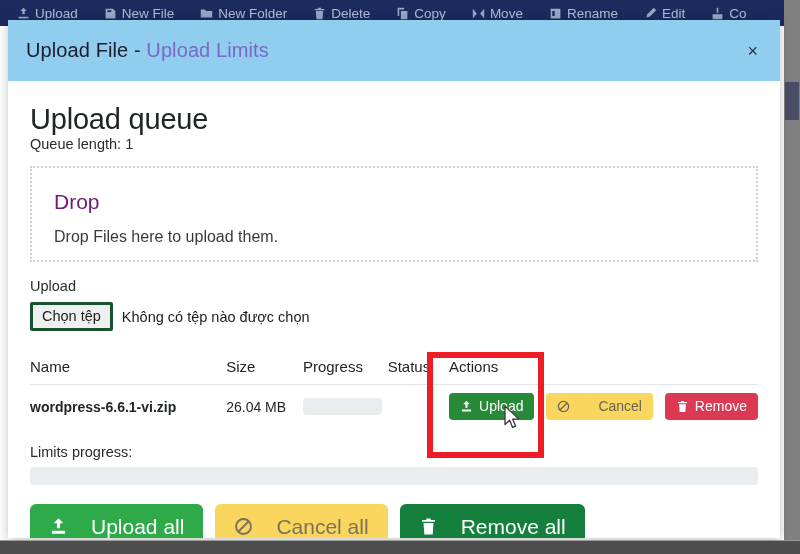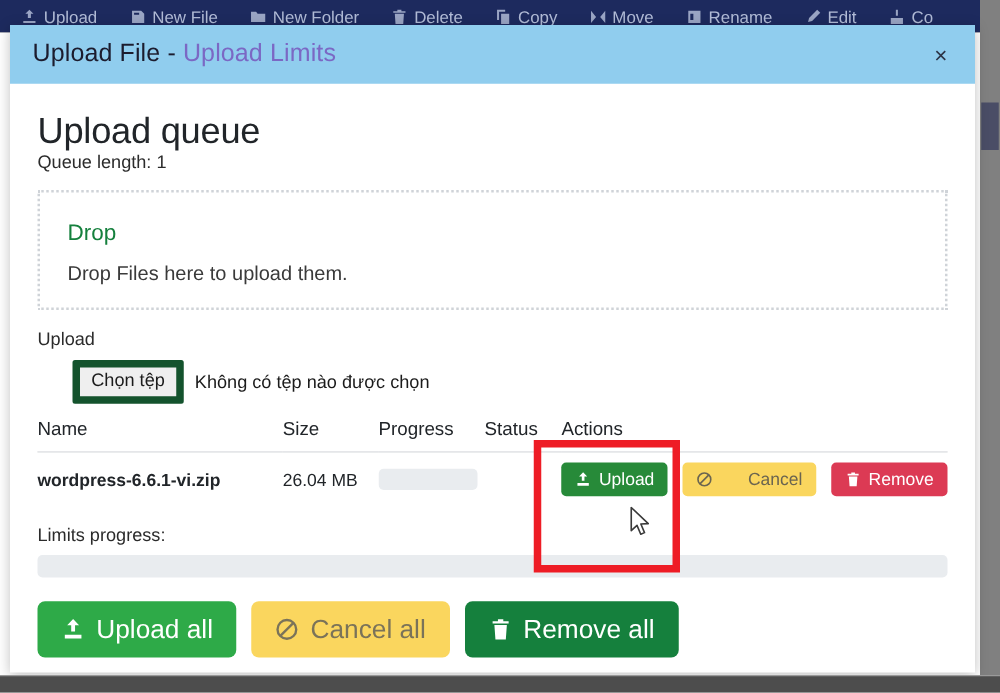--- a/index.html
+++ b/index.html
@@ -56,21 +56,21 @@
   
   #modal {
     position: absolute;
     left: 8px; top: 20px;
     width: 772px; height: 518px;
     background: #ffffff;
     box-shadow: 0 2px 10px rgba(0,0,0,.25);
     overflow: hidden;
   }
   #modal-header {
-    height: 47px;
+    height: 61px;
     background: #90cdee;
     display: flex; align-items: center;
     padding: 0 18px;
     position: relative;
   }
   #modal-title {
     font-size: 20px;
     color: #1c1c2e;
     font-weight: 400;
     letter-spacing: .1px;
@@ -103,51 +103,50 @@
     color: #2b2b2b;
   }
 
   #dropzone {
     margin-top: 14px;
     border: 2px dotted #cfd3d8;
     height: 96px;
     padding: 16px 22px;
   }
   #dropzone-title {
-    font-size: 18px; color: #15803d; font-weight: 400;
+    font-size: 21px; color: #701a75; font-weight: 400;
     margin: 6px 0 0 0;
   }
   #dropzone-text {
     font-size: 16px; color: #3a3a3a;
     margin-top: 14px;
   }
 
   #upload-label {
     font-size: 14.5px; color: #2b2b2b;
     margin-top: 16px;
   }
   #file-picker-row {
     display: flex; align-items: center; gap: 9px;
     margin-top: 8px;
   }
   #file-choose-button {
-    border: 6px solid #14532d;
+    border: 3px solid #14532d;
     background: #efefef;
     color: #1b1b1b;
     font-size: 14.5px;
     padding: 3px 9px 4px 9px;
     border-radius: 2px;
     cursor: pointer;
     font-family: "Liberation Sans", sans-serif;
-    margin-left: 28px;
   }
   #file-chosen-text { font-size: 14.5px; color: #1b1b1b; }
 
   
-  #queue-table { width: 100%; margin-top: 12px; border-collapse: collapse; }
+  #queue-table { width: 100%; margin-top: 27px; border-collapse: collapse; }
   #queue-table th {
     text-align: left;
     font-size: 15px;
     font-weight: 400;
     color: #212529;
     padding: 0 0 9px 0;
     border-bottom: 1px solid #e3e5e8;
   }
   #queue-table td {
     padding: 8px 0 10px 0;
@@ -193,21 +192,21 @@
     background: #e9ecef;
     border-radius: 4px;
     width: 100%;
   }
 
   #footer-buttons {
     margin-top: 19px;
     display: flex; gap: 12px;
   }
   .btn-lg {
-    display: inline-flex; align-items: center; gap: 9px;
+    display: inline-flex; align-items: center; gap: 23px;
     border: none; border-radius: 6px;
     font-size: 21px;
     padding: 11px 19px;
     cursor: pointer;
     font-family: "Liberation Sans", sans-serif;
     line-height: 1.1;
   }
   .btn-lg svg { display: block; }
   .btn-lg-upload { background: #2eaa48; color: #fff; }
   .btn-lg-cancel { background: #fad65e; color: #7a7359; }

